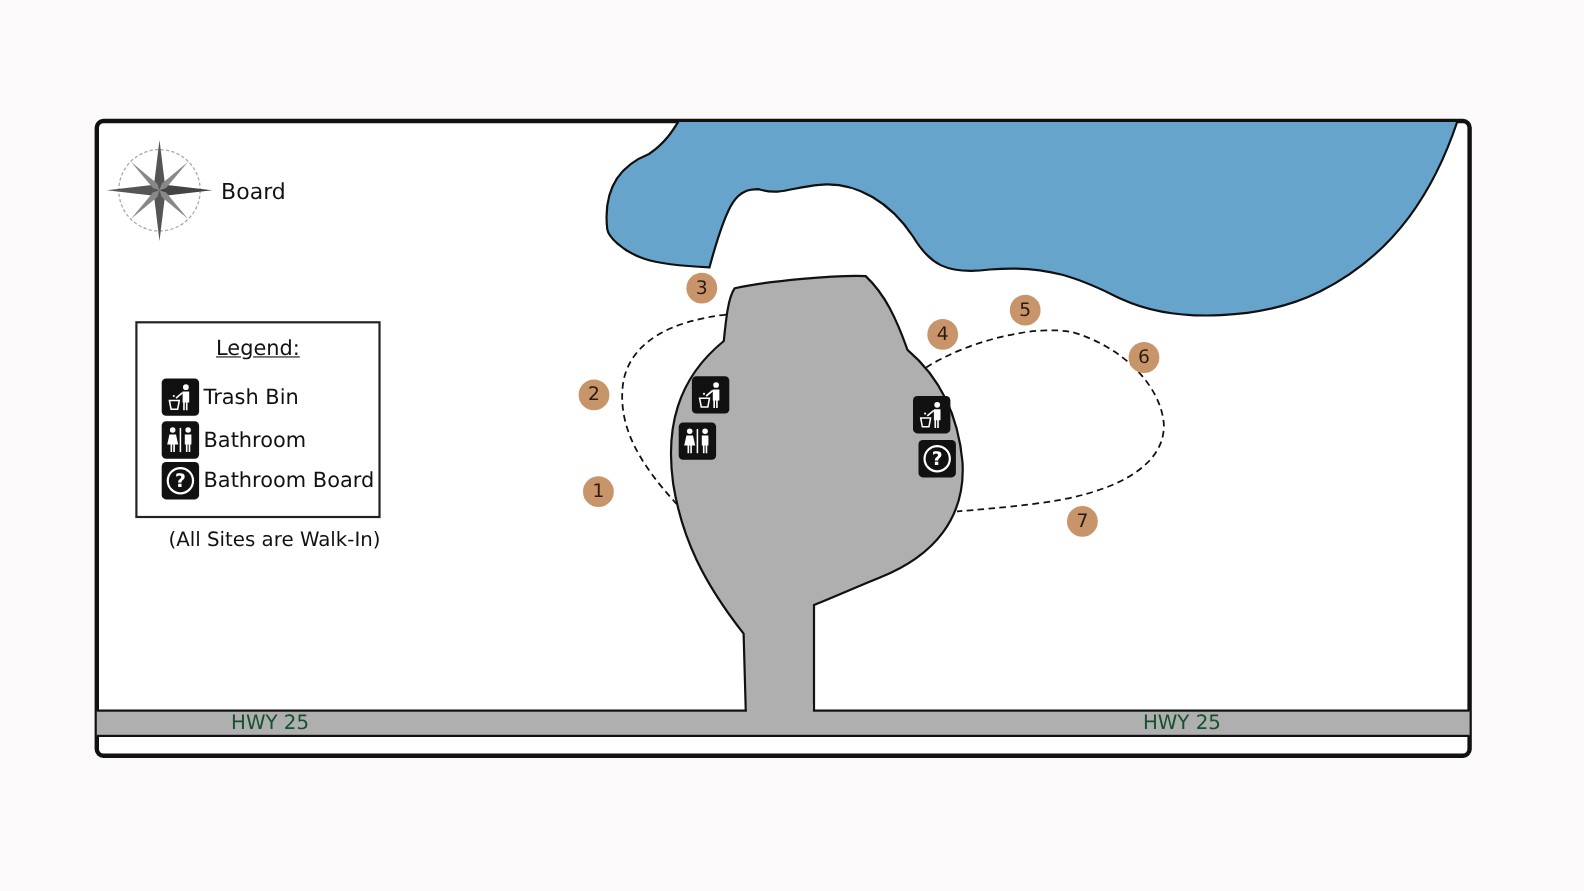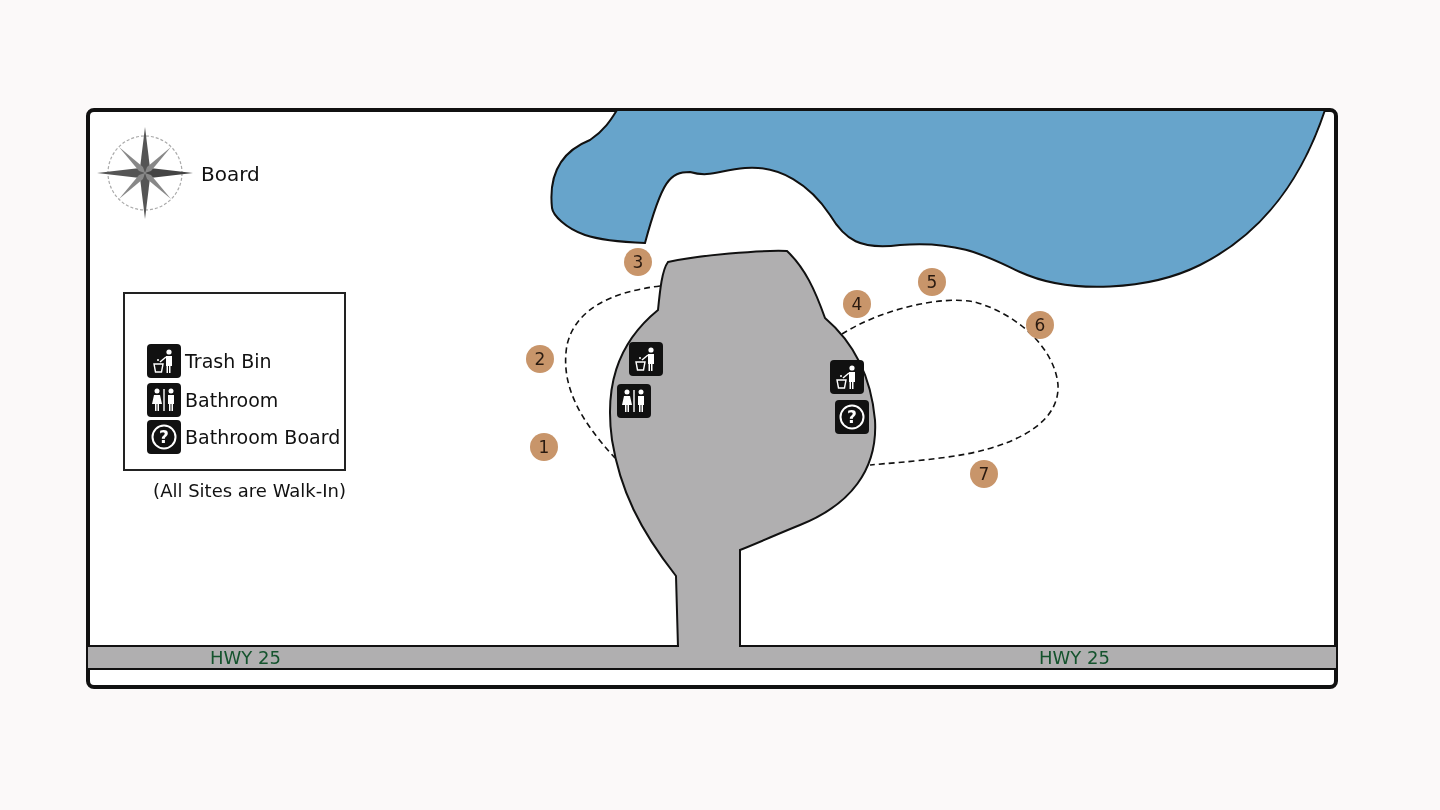--- a/index.html
+++ b/index.html
@@ -128,20 +128,21 @@
     <polygon points="26,-26 2,-6 0,0 6,-2" fill="#888"></polygon>
     <polygon points="-26,26 -2,6 0,0 -6,2" fill="#888"></polygon>
     <polygon points="-26,-26 -6,-2 0,0 -2,-6" fill="#888"></polygon>
     <polygon points="26,26 6,2 0,0 2,6" fill="#888"></polygon>
   </g>
 </svg>
 
 <span class="north-label">Board</span>
 
 <div class="legend-box">
+  <div class="legend-title">Legend:</div>
 
   <div class="legend-item" style="top:50px;">
     <span class="legend-icon">
       <svg width="28" height="28" viewBox="0 0 28 28">
         <circle cx="19" cy="5" r="2.6" fill="#fff"></circle>
         <path d="M16,9 h6 v10 h-1.5 v7 h-1.5 v-7 h-1 v7 h-1.5 v-7 h-0.5 z" fill="#fff"></path>
         <path d="M16,10 L10,15" stroke="#fff" stroke-width="1.5"></path>
         <path d="M4,17 h9 l-1.5,8 h-6 z" fill="none" stroke="#fff" stroke-width="1.4"></path>
         <circle cx="8" cy="13" r="1" fill="#fff"></circle>
       </svg>

